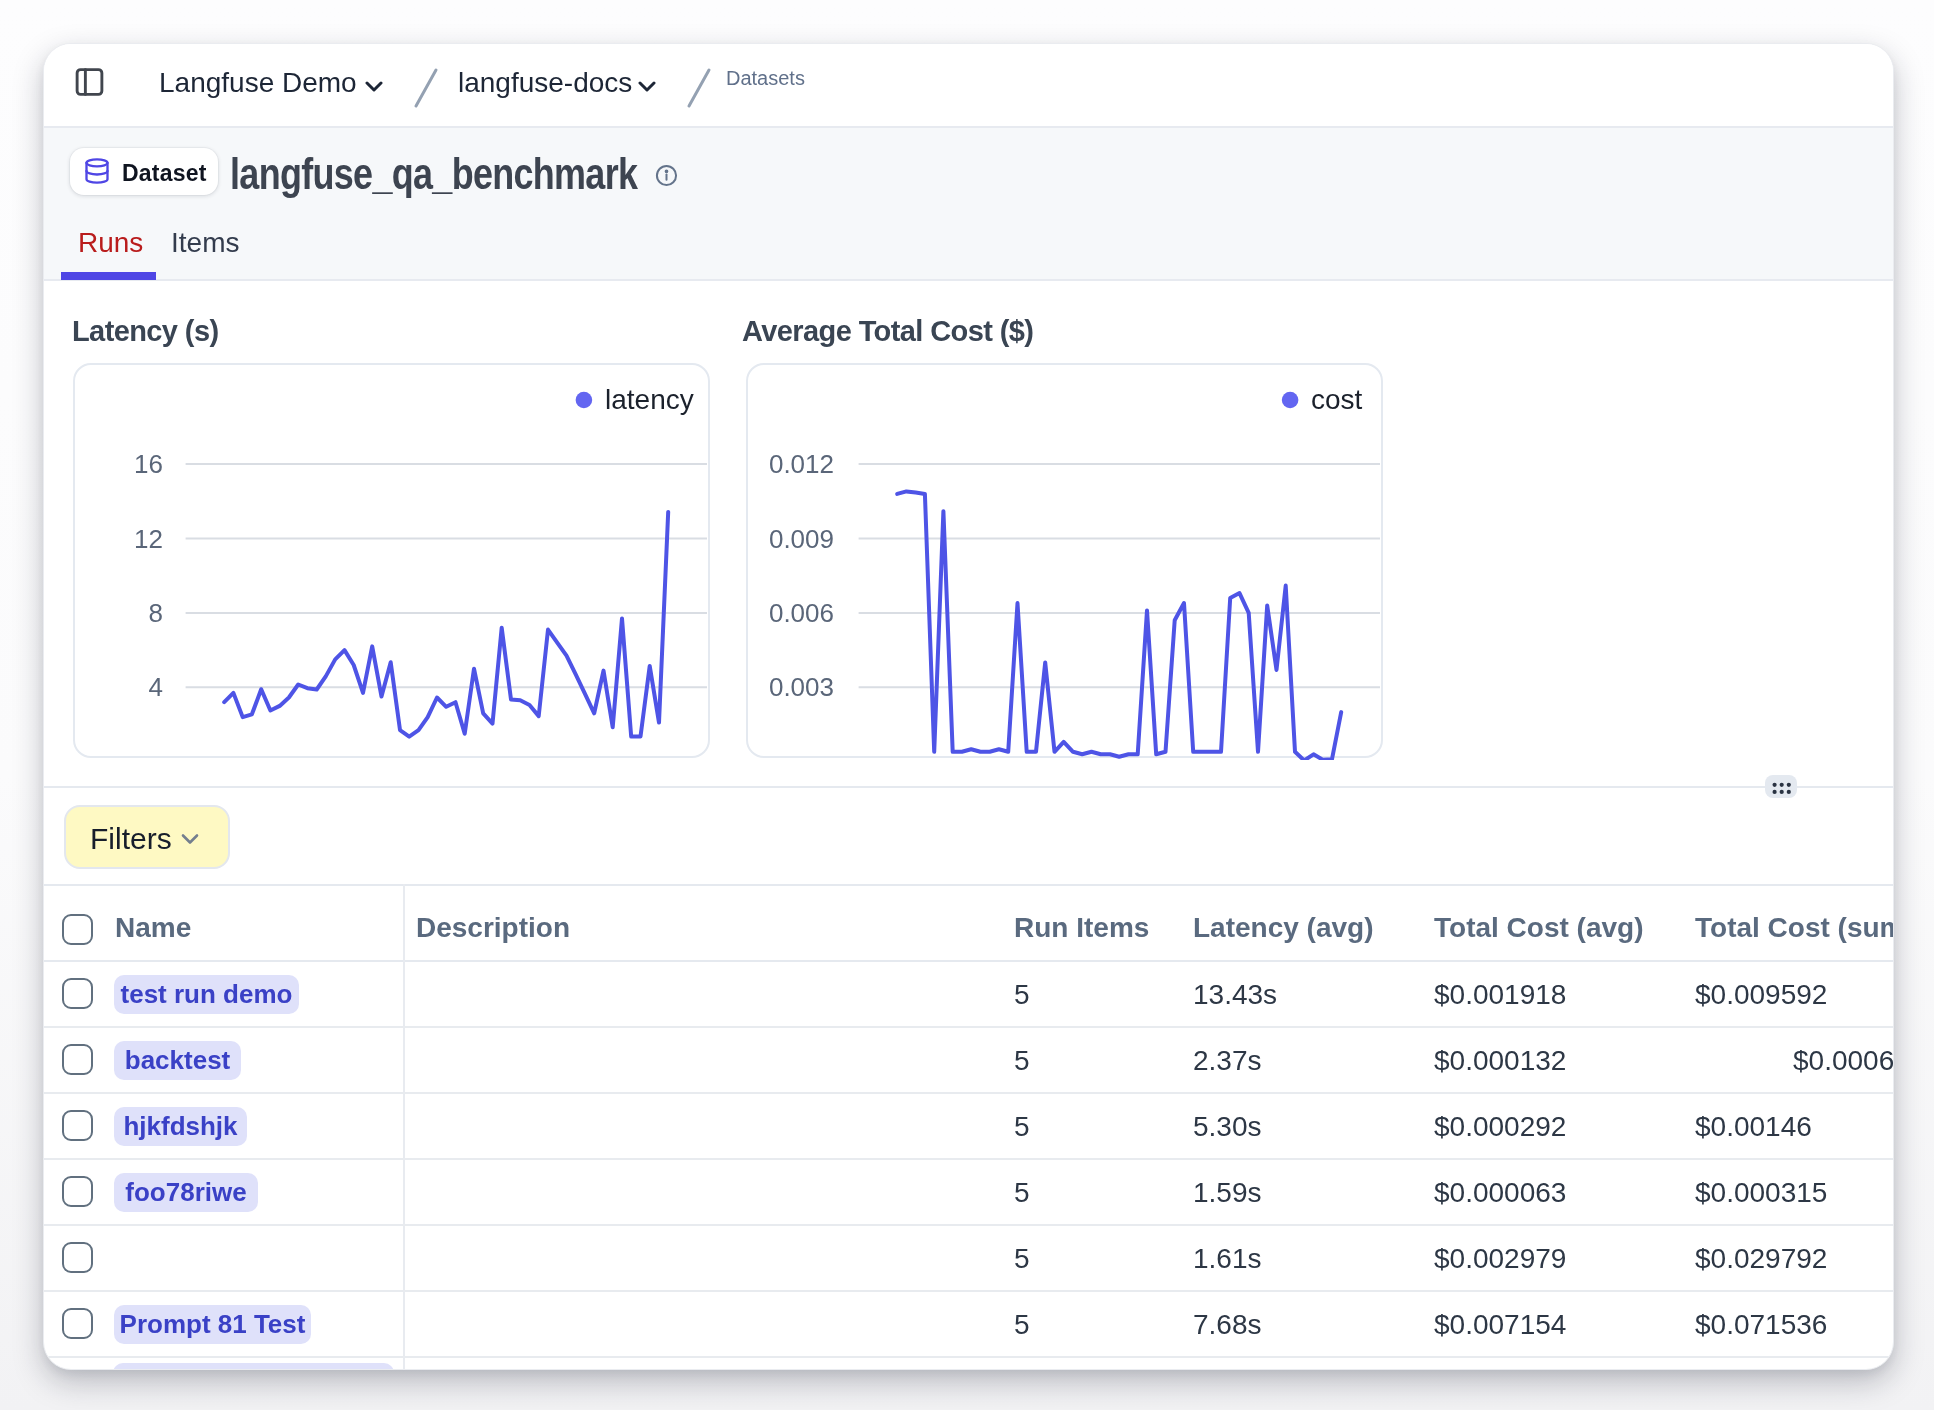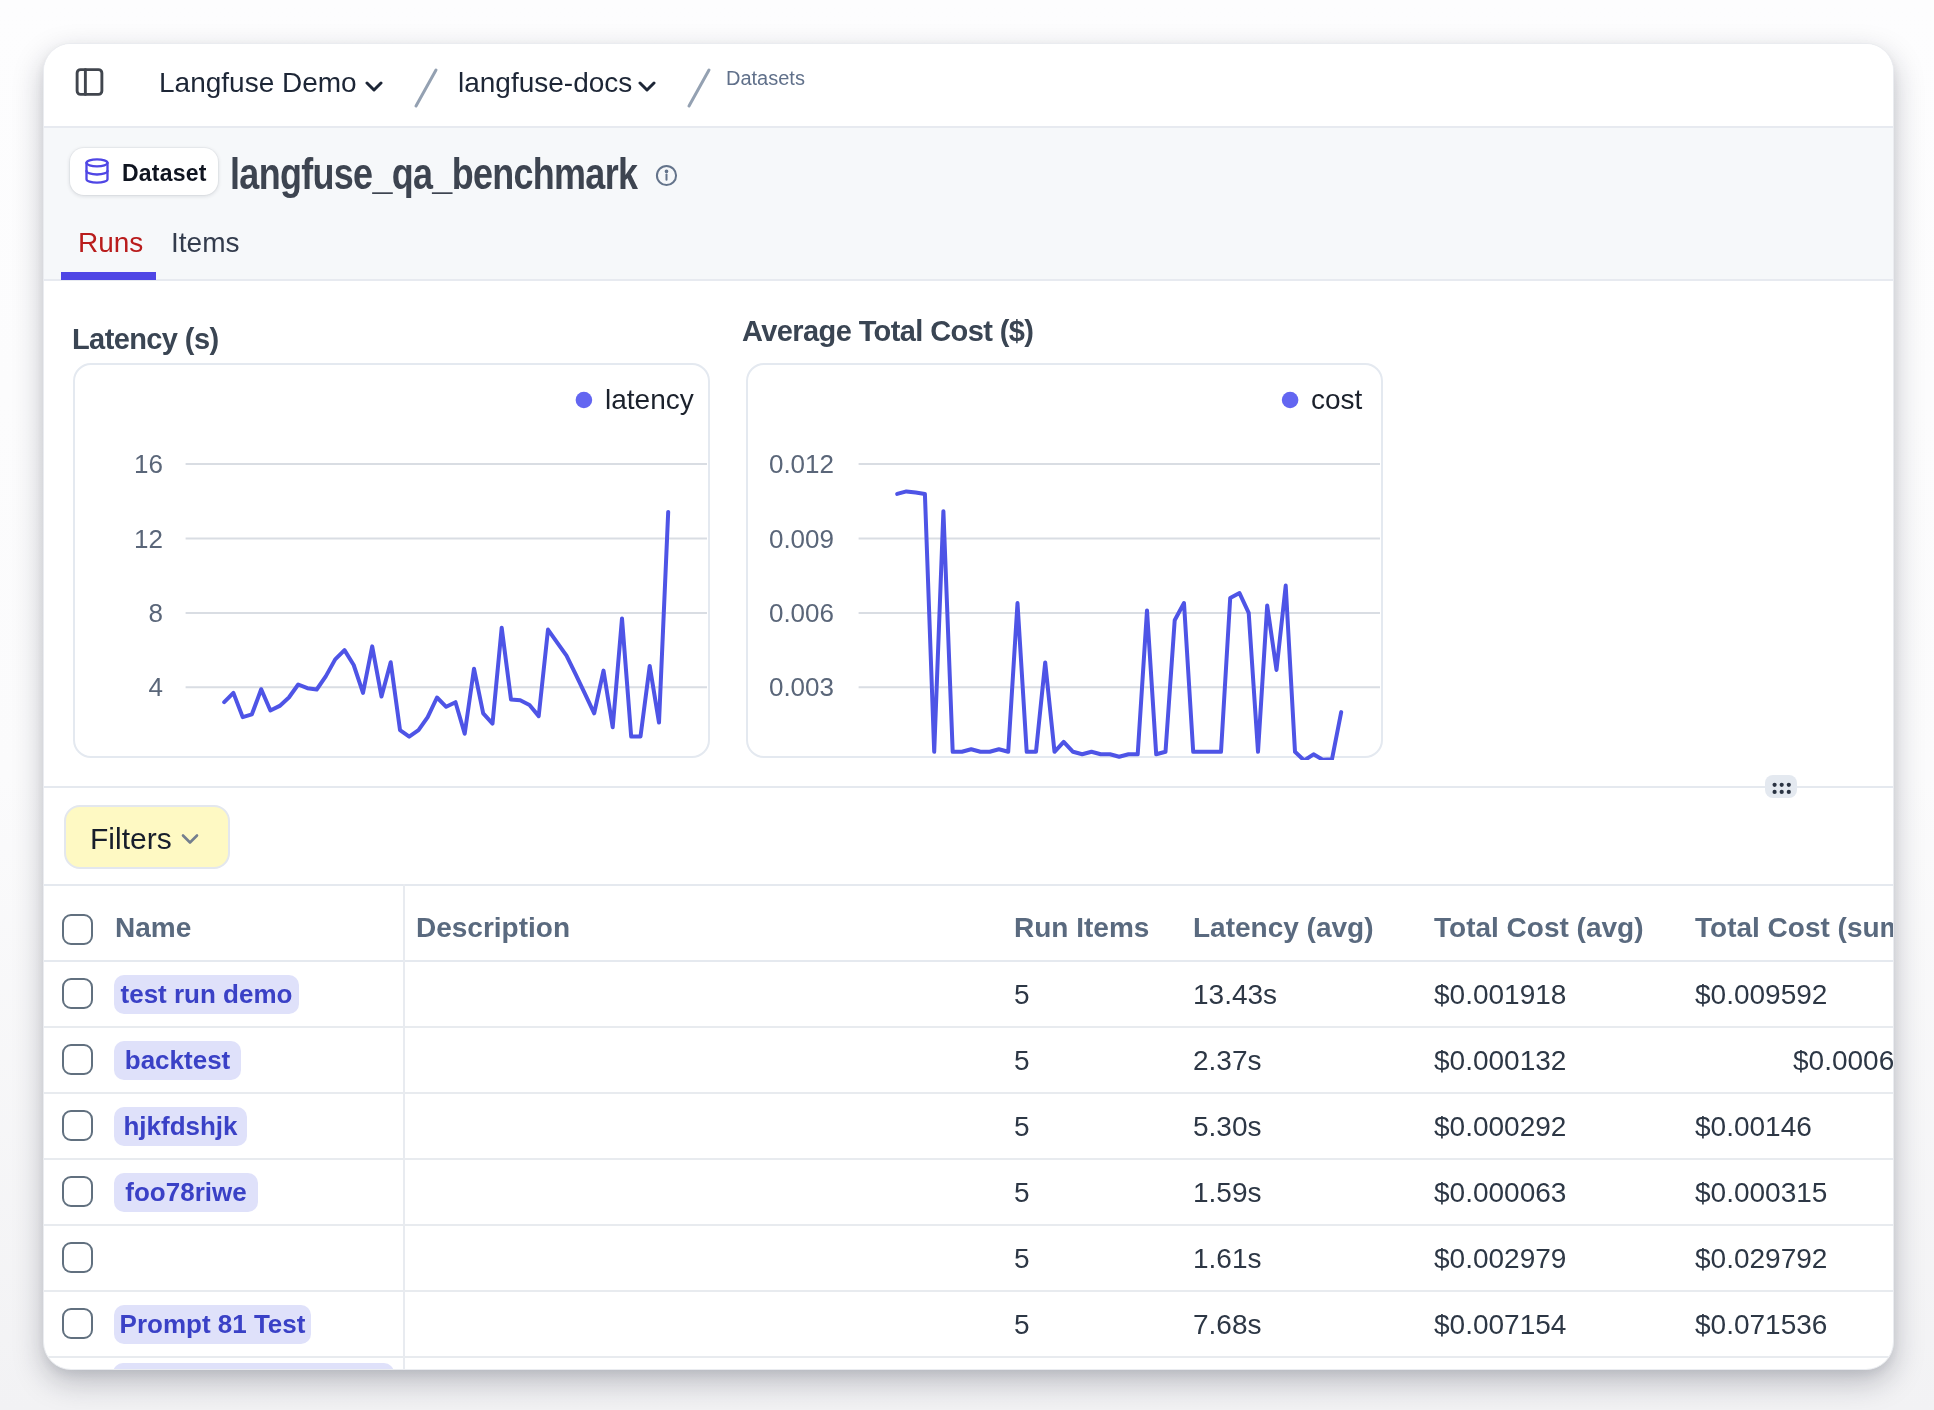--- a/index.html
+++ b/index.html
@@ -74,21 +74,21 @@
 <span class="title">langfuse_qa_benchmark</span>
 <svg class="abs" style="left:611px;top:36px" width="23" height="23" viewBox="0 0 24 24" fill="none" stroke="#64748b" stroke-width="2.1" stroke-linecap="round">
         <circle cx="12" cy="12" r="10"></circle>
         <line x1="12" y1="11" x2="12" y2="16.5"></line>
         <circle cx="12" cy="7.6" r="0.9" fill="#64748b"></circle>
       </svg>
 <span class="tab" style="left:34px;top:99px">Runs</span>
 <span class="tab" style="left:127px;top:99px;color:#333c4d">Items</span>
 <div class="tabbar"></div>
 </div>
-<span class="ctitle" style="left:28px;top:279px">Latency (s)</span>
+<span class="ctitle" style="left:28px;top:271px">Latency (s)</span>
 <span class="ctitle" style="left:698px;top:271px">Average Total Cost ($)</span>
 <div class="chartcard" style="left:29px">
       <svg style="position:absolute;left:0px;top:0px" width="637" height="395" viewBox="0 0 637 395">
         <line x1="110.6" y1="99.1" x2="632" y2="99.1" stroke="#d9dde3" stroke-width="2"></line>
         <text x="88" y="108.1" text-anchor="end" font-size="26" fill="#5a6679">16</text>
         <line x1="110.6" y1="173.5" x2="632" y2="173.5" stroke="#d9dde3" stroke-width="2"></line>
         <text x="88" y="182.5" text-anchor="end" font-size="26" fill="#5a6679">12</text>
         <line x1="110.6" y1="247.9" x2="632" y2="247.9" stroke="#d9dde3" stroke-width="2"></line>
         <text x="88" y="256.9" text-anchor="end" font-size="26" fill="#5a6679">8</text>
         <line x1="110.6" y1="322.3" x2="632" y2="322.3" stroke="#d9dde3" stroke-width="2"></line>

